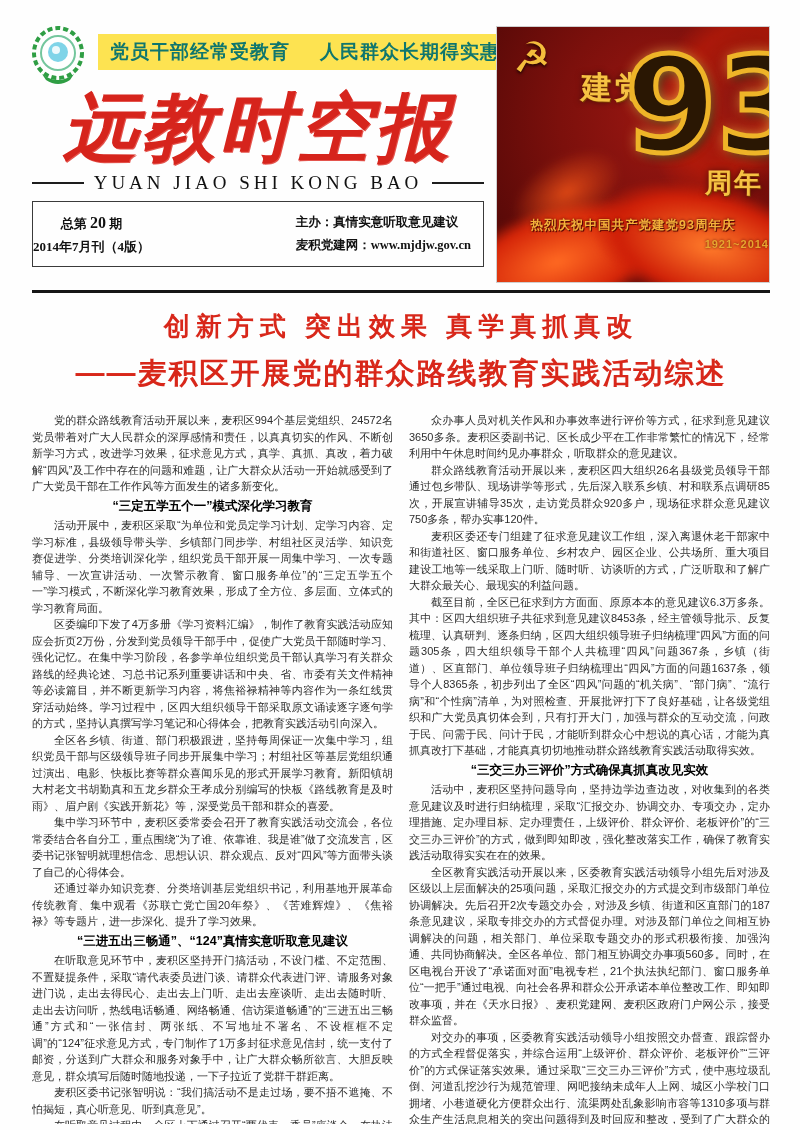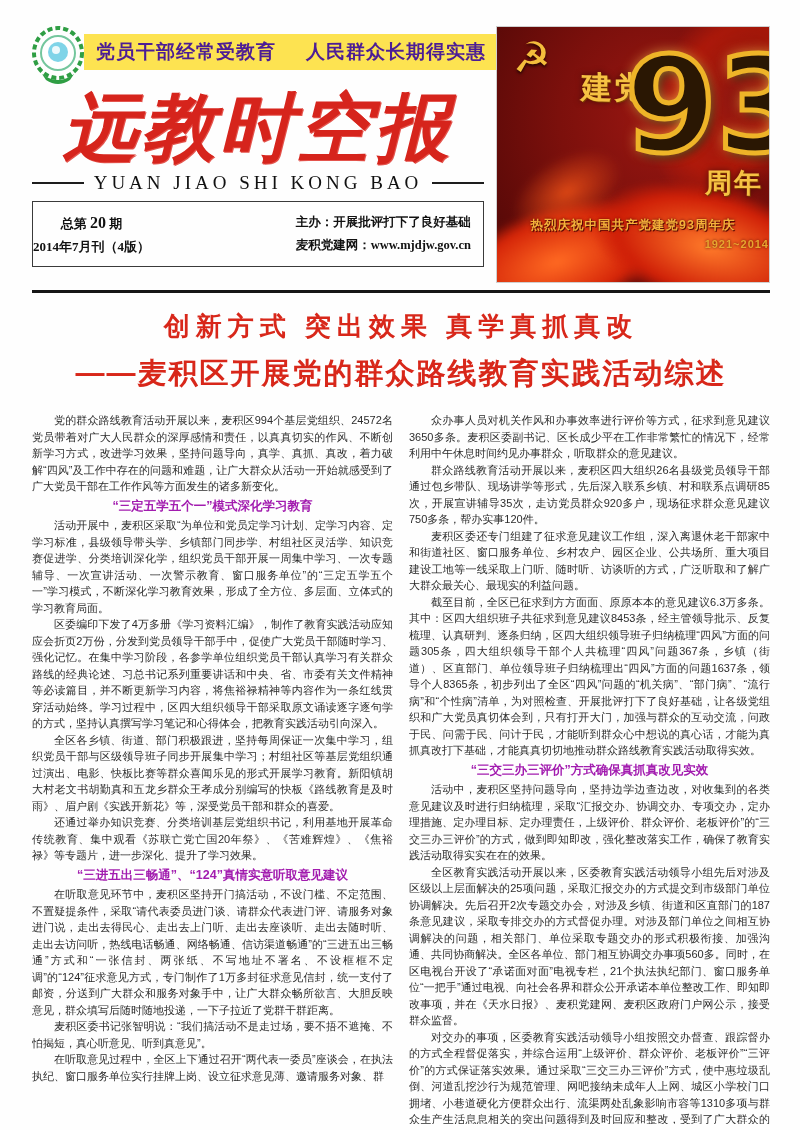--- a/index.html
+++ b/index.html
@@ -8,22 +8,22 @@
     width:800px; height:1130px; margin:0 auto; background:#fefefe;
     font-family:"Liberation Sans", sans-serif; color:#222;
     padding:26px 30px 0 32px; position:relative; overflow:hidden;
   }
   
   .header { display:flex; gap:12px; }
   .header-left { width:452px; flex:0 0 452px; }
   .logo-row { display:flex; align-items:flex-start; }
   .logo { width:52px; height:58px; flex:0 0 52px; }
   .slogan {
-    background:#fde351; color:#4c1d95; font-weight:bold; font-size:19px;
-    padding:5px 12px; margin-top:8px; letter-spacing:1px;
+    background:#fde351; color:#0f766e; font-weight:bold; font-size:19px;
+    padding:5px 12px; margin-left:14px; margin-top:8px; letter-spacing:1px;
     white-space:nowrap;
   }
   .slogan .gap { display:inline-block; width:30px; }
   .paper-title {
     font-family:"DejaVu Serif", serif; font-style:italic; font-weight:bold;
     color:#d6241c; font-size:74px; line-height:1.08; text-align:center;
     letter-spacing:4px; margin-top:4px; white-space:nowrap;
     text-shadow:1px 1px 0 #e4544d;
   }
   .pinyin-row { display:flex; align-items:center; gap:10px; margin-top:4px; }
@@ -81,21 +81,21 @@
   
   .thick-rule { border-top:3px solid #161616; margin-top:7px; }
   .headline { text-align:center; color:#d8271a; margin-top:16px; }
   .headline .h1 { font-size:26px; font-weight:bold; letter-spacing:6px; }
   .headline .h2 { font-size:29px; font-weight:bold; letter-spacing:2px; margin-top:10px; }
   
   .article { display:flex; gap:16px; margin-top:18px; height:712px; overflow:hidden; }
   .col { width:50%; font-size:11px; line-height:16.5px; text-align:justify; color:#2c2c2c; }
   .col-right { display:flex; flex-direction:column; }
   .col p.para { text-indent:2em; }
-  .col p.subhead { text-align:center; font-weight:bold; color:#a21caf;
+  .col p.subhead { text-align:center; font-weight:bold; color:#000000;
     font-size:12.5px; margin:3px 0; text-indent:0; }
   .spacer { flex:1; }
 </style>
 </head>
 <body>
 
 <div class="page">
 
   <div class="header">
     <div class="header-left">
@@ -118,21 +118,21 @@
         <div class="pinyin">YUAN JIAO SHI KONG BAO</div>
         <div class="rule"></div>
       </div>
 
       <div class="info-box">
         <div class="info-left">
           <div><span>总第</span> <span class="issue-num">20</span> <span>期</span></div>
           <div>2014年7月刊（4版）</div>
         </div>
         <div class="info-right">
-          <div>主办：开展批评打下了良好基础</div>
+          <div>主办：真情实意听取意见建议</div>
           <div>麦积党建网：www.mjdjw.gov.cn</div>
         </div>
       </div>
     </div>
 
     <div class="poster">
       <div class="ribbon r3"></div>
       <div class="ribbon r1"></div>
       <div class="ribbon r2"></div>
       <div class="ribbon r4"></div>
@@ -147,25 +147,26 @@
 
   <div class="thick-rule"></div>
 
   <div class="headline">
     <div class="h1">创新方式 突出效果 真学真抓真改</div>
     <div class="h2">——麦积区开展党的群众路线教育实践活动综述</div>
   </div>
 
   <div class="article">
     <div class="col" id="col-left">
-        <p class="para">党的群众路线教育活动开展以来，麦积区994个基层党组织、24572名党员带着对广大人民群众的深厚感情和责任，以真真切实的作风、不断创新学习方式，改进学习效果，坚持问题导向，真学、真抓、真改，着力破解“四风”及工作中存在的问题和难题，让广大群众从活动一开始就感受到了广大党员干部在工作作风等方面发生的诸多新变化。</p>
+        <p class="para">党的群众路线教育活动开展以来，麦积区994个基层党组织、24572名党员带着对广大人民群众的深厚感情和责任，以真真切实的作风、不断创新学习方式，改进学习效果，征求意见方式，真学、真抓、真改，着力破解“四风”及工作中存在的问题和难题，让广大群众从活动一开始就感受到了广大党员干部在工作作风等方面发生的诸多新变化。</p>
         <p class="subhead">“三定五学五个一”模式深化学习教育</p>
         <p class="para">活动开展中，麦积区采取“为单位和党员定学习计划、定学习内容、定学习标准，县级领导带头学、乡镇部门同步学、村组社区灵活学、知识竞赛促进学、分类培训深化学，组织党员干部开展一周集中学习、一次专题辅导、一次宣讲活动、一次警示教育、窗口服务单位”的“三定五学五个一”学习模式，不断深化学习教育效果，形成了全方位、多层面、立体式的学习教育局面。</p>
         <p class="para">区委编印下发了4万多册《学习资料汇编》，制作了教育实践活动应知应会折页2万份，分发到党员领导干部手中，促使广大党员干部随时学习、强化记忆。在集中学习阶段，各参学单位组织党员干部认真学习有关群众路线的经典论述、习总书记系列重要讲话和中央、省、市委有关文件精神等必读篇目，并不断更新学习内容，将焦裕禄精神等内容作为一条红线贯穿活动始终。学习过程中，区四大组织领导干部采取原文诵读逐字逐句学的方式，坚持认真撰写学习笔记和心得体会，把教育实践活动引向深入。</p>
         <p class="para">全区各乡镇、街道、部门积极跟进，坚持每周保证一次集中学习，组织党员干部与区级领导班子同步开展集中学习；村组社区等基层党组织通过演出、电影、快板比赛等群众喜闻乐见的形式开展学习教育。新阳镇胡大村老文书胡勤真和五龙乡群众王孝成分别编写的快板《路线教育是及时雨》、眉户剧《实践开新花》等，深受党员干部和群众的喜爱。</p>
+        <p class="para">集中学习环节中，麦积区委常委会召开了教育实践活动交流会，各位常委结合各自分工，重点围绕“为了谁、依靠谁、我是谁”做了交流发言，区委书记张智明就理想信念、思想认识、群众观点、反对“四风”等方面带头谈了自己的心得体会。</p>
         <p class="para">还通过举办知识竞赛、分类培训基层党组织书记，利用基地开展革命传统教育、集中观看《苏联亡党亡国20年祭》、《苦难辉煌》、《焦裕禄》等专题片，进一步深化、提升了学习效果。</p>
         <p class="subhead">“三进五出三畅通”、“124”真情实意听取意见建议</p>
         <p class="para">在听取意见环节中，麦积区坚持开门搞活动，不设门槛、不定范围、不置疑提条件，采取“请代表委员进门谈、请群众代表进门评、请服务对象进门说，走出去得民心、走出去上门听、走出去座谈听、走出去随时听、走出去访问听，热线电话畅通、网络畅通、信访渠道畅通”的“三进五出三畅通”方式和“一张信封、两张纸、不写地址不署名、不设框框不定调”的“124”征求意见方式，专门制作了1万多封征求意见信封，统一支付了邮资，分送到广大群众和服务对象手中，让广大群众畅所欲言、大胆反映意见，群众填写后随时随地投递，一下子拉近了党群干群距离。</p>
         <p class="para">麦积区委书记张智明说：“我们搞活动不是走过场，要不捂不遮掩、不怕揭短，真心听意见、听到真意见”。</p>
         <p class="para">在听取意见过程中，全区上下通过召开“两代表一委员”座谈会，在执法执纪、窗口服务单位实行挂牌上岗、设立征求意见薄、邀请服务对象、群</p>
       </div>
     <div class="col col-right" id="col-right">
 
     <p class="para">众办事人员对机关作风和办事效率进行评价等方式，征求到意见建议3650多条。麦积区委副书记、区长成少平在工作非常繁忙的情况下，经常利用中午休息时间约见办事群众，听取群众的意见建议。</p>
         <p class="para">群众路线教育活动开展以来，麦积区四大组织26名县级党员领导干部通过包乡带队、现场讲学等形式，先后深入联系乡镇、村和联系点调研85次，开展宣讲辅导35次，走访党员群众920多户，现场征求群众意见建议750多条，帮办实事120件。</p>

